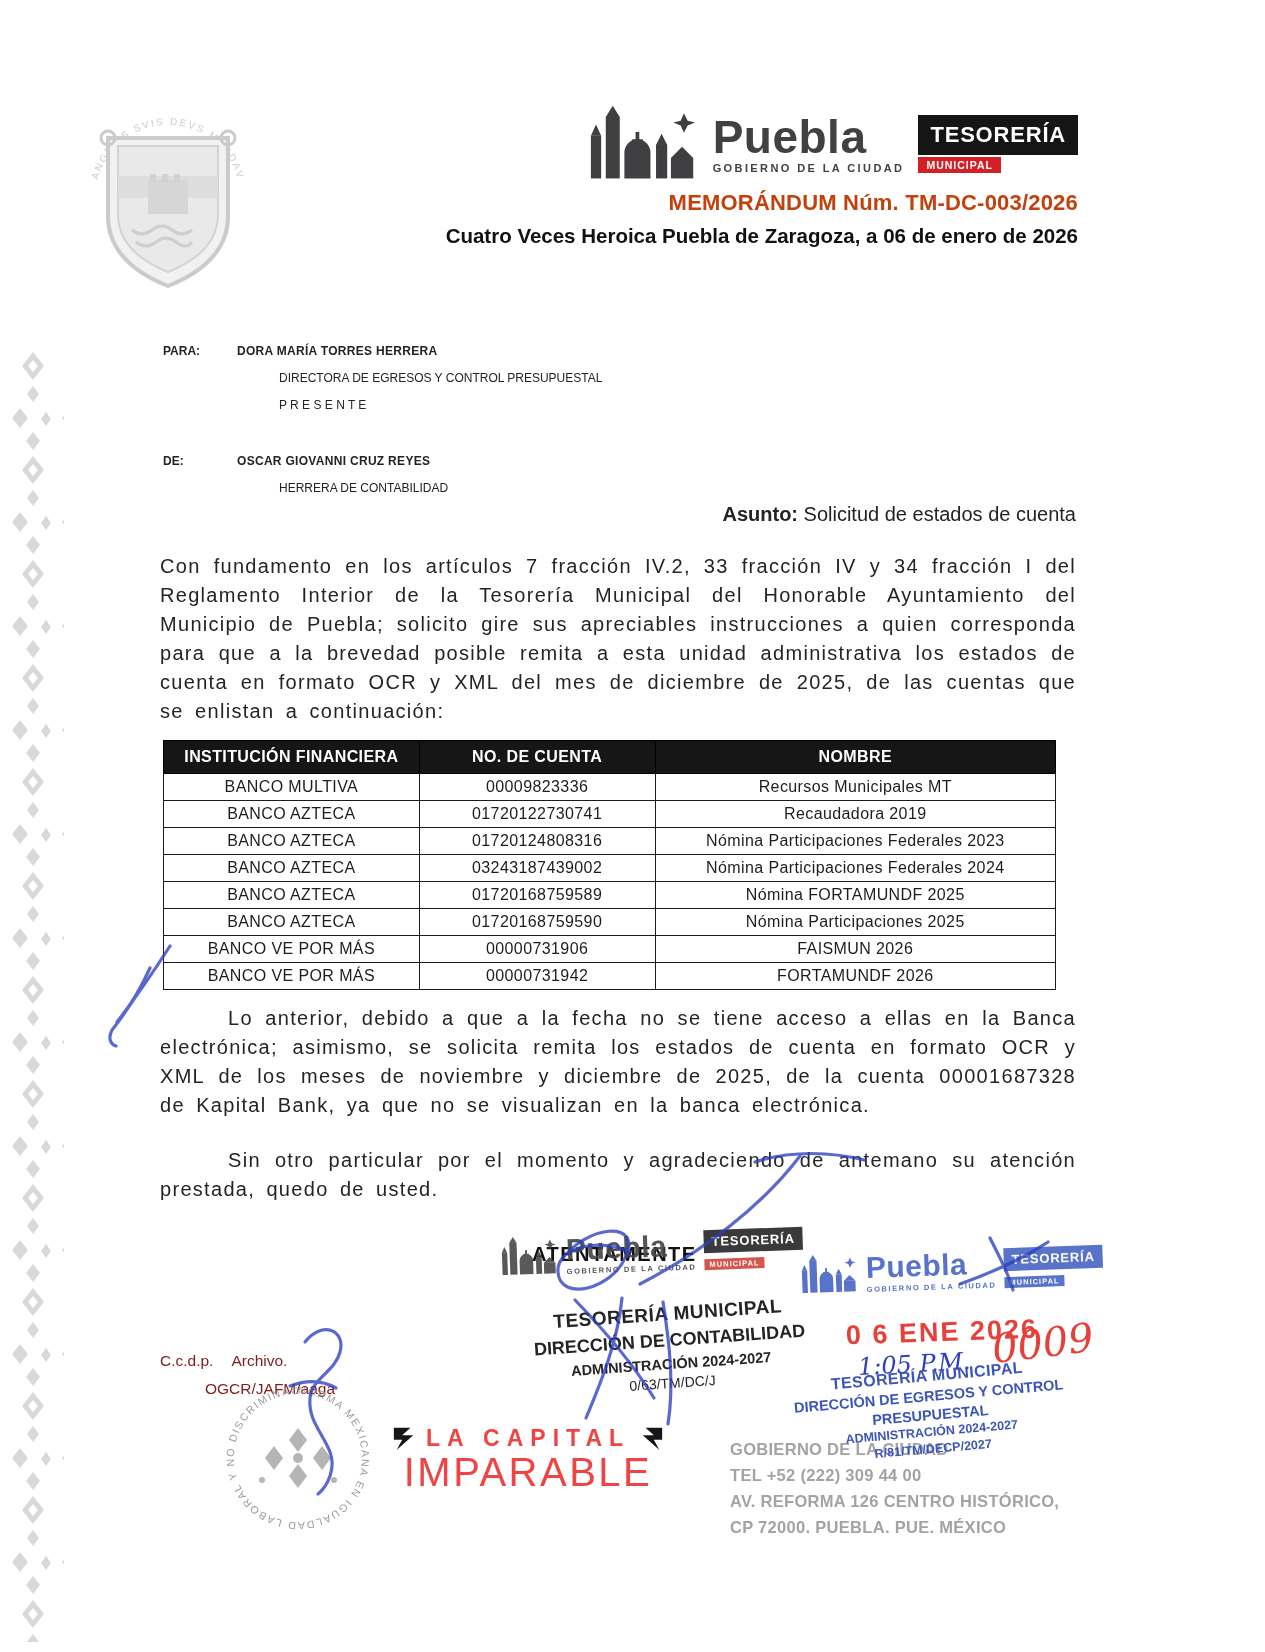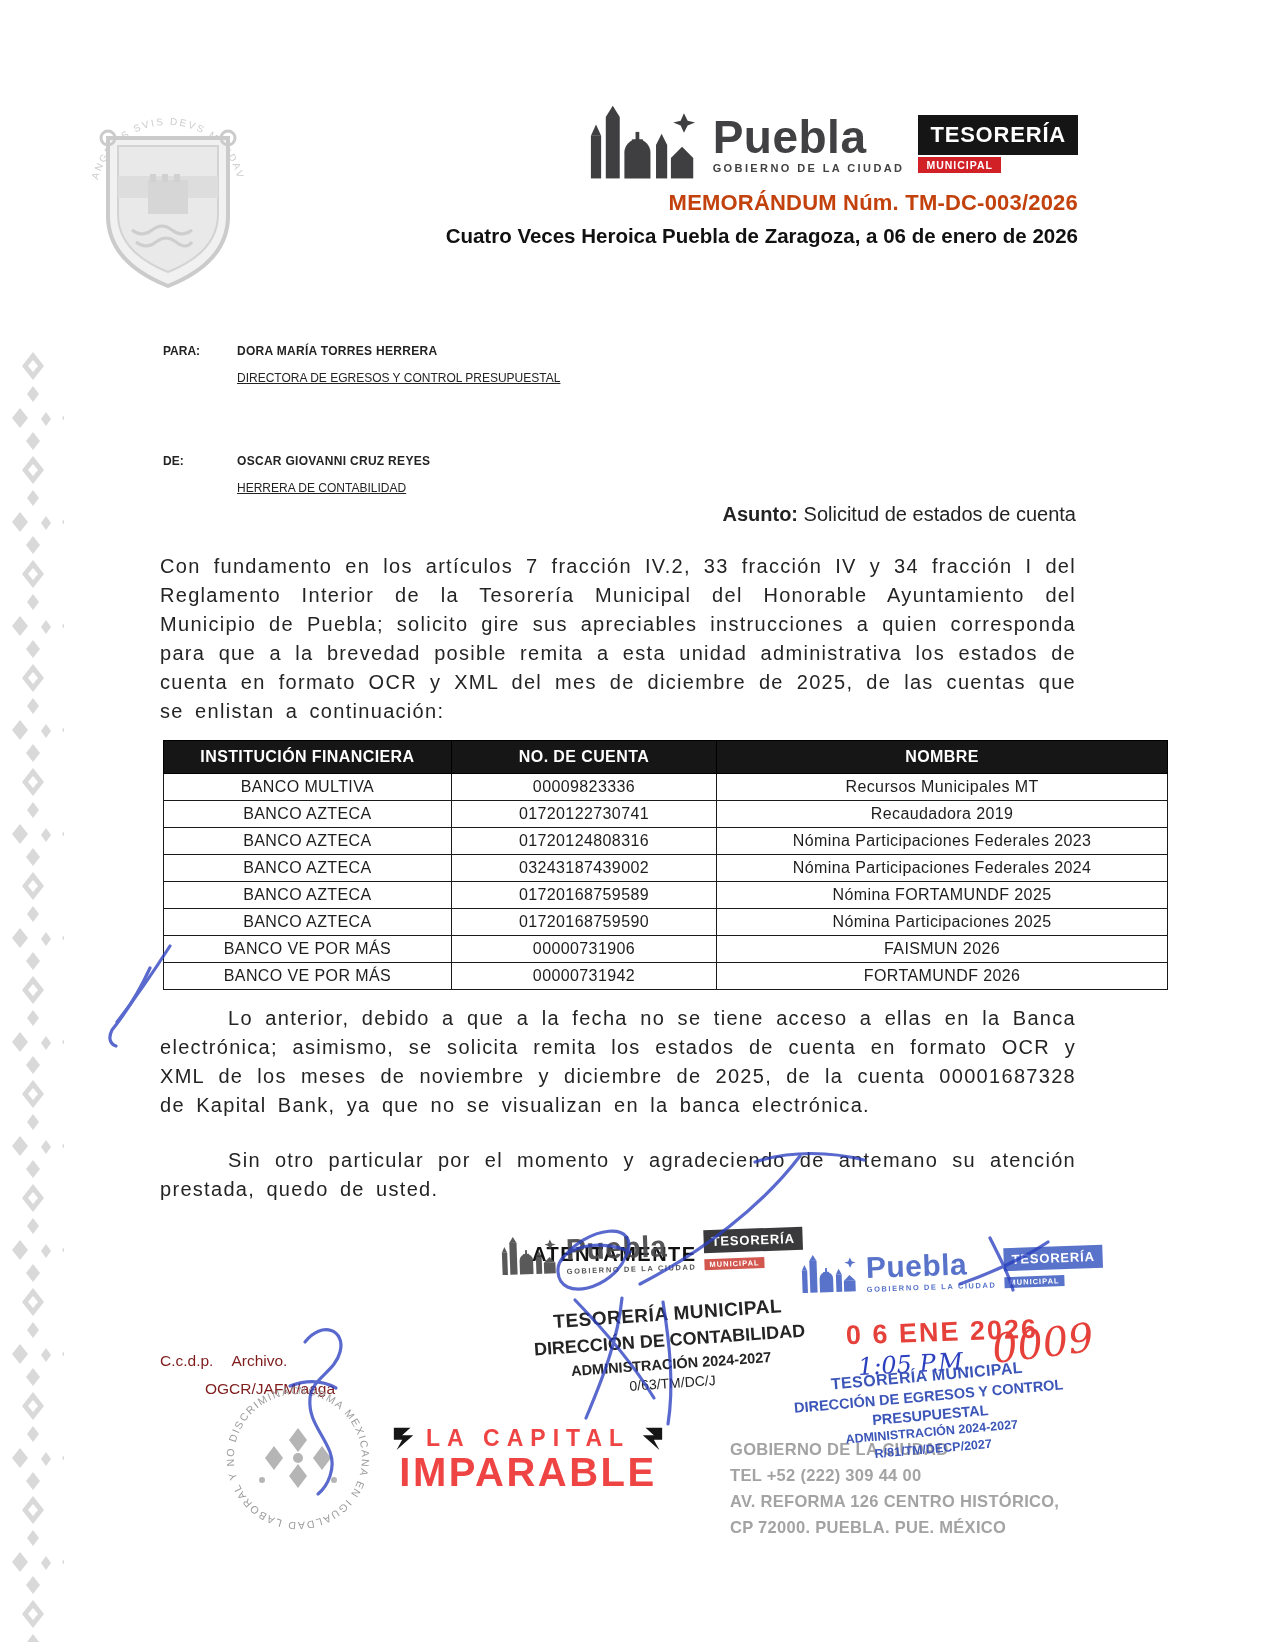--- a/index.html
+++ b/index.html
@@ -24,36 +24,36 @@
         padding:2px 8px;display:inline-block;letter-spacing:1px;}
   .badge{text-align:left;}
   .memo-line{font-weight:bold;font-size:22px;margin-top:6px;letter-spacing:.2px;color:#c2410c;}
   .date-line{font-weight:bold;font-size:20.5px;margin-top:8px;color:#111;}
 
   
   .addr{position:absolute;left:163px;font-size:12px;line-height:27px;}
   .addr .addr-row{display:flex;}
   .addr .addr-label{width:74px;font-weight:bold;}
   .addr .addr-name{font-weight:bold;letter-spacing:.3px;}
-  .addr .addr-sub{margin-left:74px;text-decoration:underline;}
+  .addr .addr-sub{margin-left:116px;}
   .recipient{top:338px;}
   .sender{top:448px;}
 
   .subject{position:absolute;left:560px;top:503px;width:516px;text-align:right;font-size:20px;}
   .subject .subject-label{font-weight:bold;}
 
   
   .body-par{position:absolute;left:160px;width:916px;font-size:20px;line-height:29px;
         text-align:justify;letter-spacing:1.3px;word-spacing:4.5px;color:#242424;}
   .p1{top:552px;}
   .p2{top:1004px;text-indent:68px;}
   .p3{top:1146px;text-indent:68px;}
 
   
-  .accounts-table{position:absolute;left:163px;top:740px;width:1005px;border-collapse:collapse;
+  .accounts-table{position:absolute;left:163px;top:740px;width:893px;border-collapse:collapse;
         font-size:16px;letter-spacing:.4px;color:#1d1d1d;}
   .accounts-table th{background:#161616;color:#fff;font-weight:bold;border:1.5px solid #000;
         padding:7px 4px;font-size:16px;}
   .accounts-table td{border:1.2px solid #1a1a1a;padding:4px 4px;text-align:center;}
 
   
   .atentamente{position:absolute;left:532px;top:1243px;font-weight:bold;font-size:20px;
         letter-spacing:1.5px;color:#111;z-index:2;}
 
   .stamp{z-index:5;}
@@ -96,21 +96,21 @@
   
   .ccdp{position:absolute;left:160px;top:1352px;font-size:15.5px;color:#7f1d1d;}
   .ccdp-row{display:flex;gap:18px;}
   .ccdp-initials{margin-left:45px;margin-top:10px;}
 
   .equality-seal{position:absolute;left:224px;top:1384px;width:148px;height:148px;z-index:1;}
 
   .capital-logo{position:absolute;left:378px;top:1424px;width:300px;text-align:center;color:#ef4444;}
   .capital-top{display:flex;align-items:center;justify-content:center;gap:10px;}
   .capital-line1{font-size:23px;font-weight:bold;letter-spacing:7px;}
-  .capital-line2{font-size:40px;font-weight:bold;letter-spacing:2.5px;margin-top:-2px;}
+  .capital-line2{font-size:40px;font-weight:normal;letter-spacing:2.5px;margin-top:-2px;}
 
   .address-block{position:absolute;left:730px;top:1436px;font-size:16.5px;color:#a3a3a3;
         line-height:26px;letter-spacing:.3px;z-index:1;font-weight:bold;}
 
   .ink{position:absolute;left:0;top:0;width:1265px;height:1652px;z-index:7;pointer-events:none;}
 </style>
 </head>
 <body>
 
 <div class="page">
@@ -192,20 +192,21 @@
     <div class="memo-line">MEMORÁNDUM Núm. TM-DC-003/2026</div>
     <div class="date-line">Cuatro Veces Heroica Puebla de Zaragoza, a 06 de enero de 2026</div>
   </div>
 
   <div class="addr recipient">
     <div class="addr-row">
       <span class="addr-label">PARA:</span>
       <span class="addr-name">DORA MARÍA TORRES HERRERA</span>
     </div>
     <div class="addr-sub">DIRECTORA DE EGRESOS Y CONTROL PRESUPUESTAL</div>
+    <div class="addr-sub">P R E S E N T E</div>
   </div>
 
   <div class="addr sender">
     <div class="addr-row">
       <span class="addr-label">DE:</span>
       <span class="addr-name">OSCAR GIOVANNI CRUZ REYES</span>
     </div>
     <div class="addr-sub">HERRERA DE CONTABILIDAD</div>
   </div>
 

